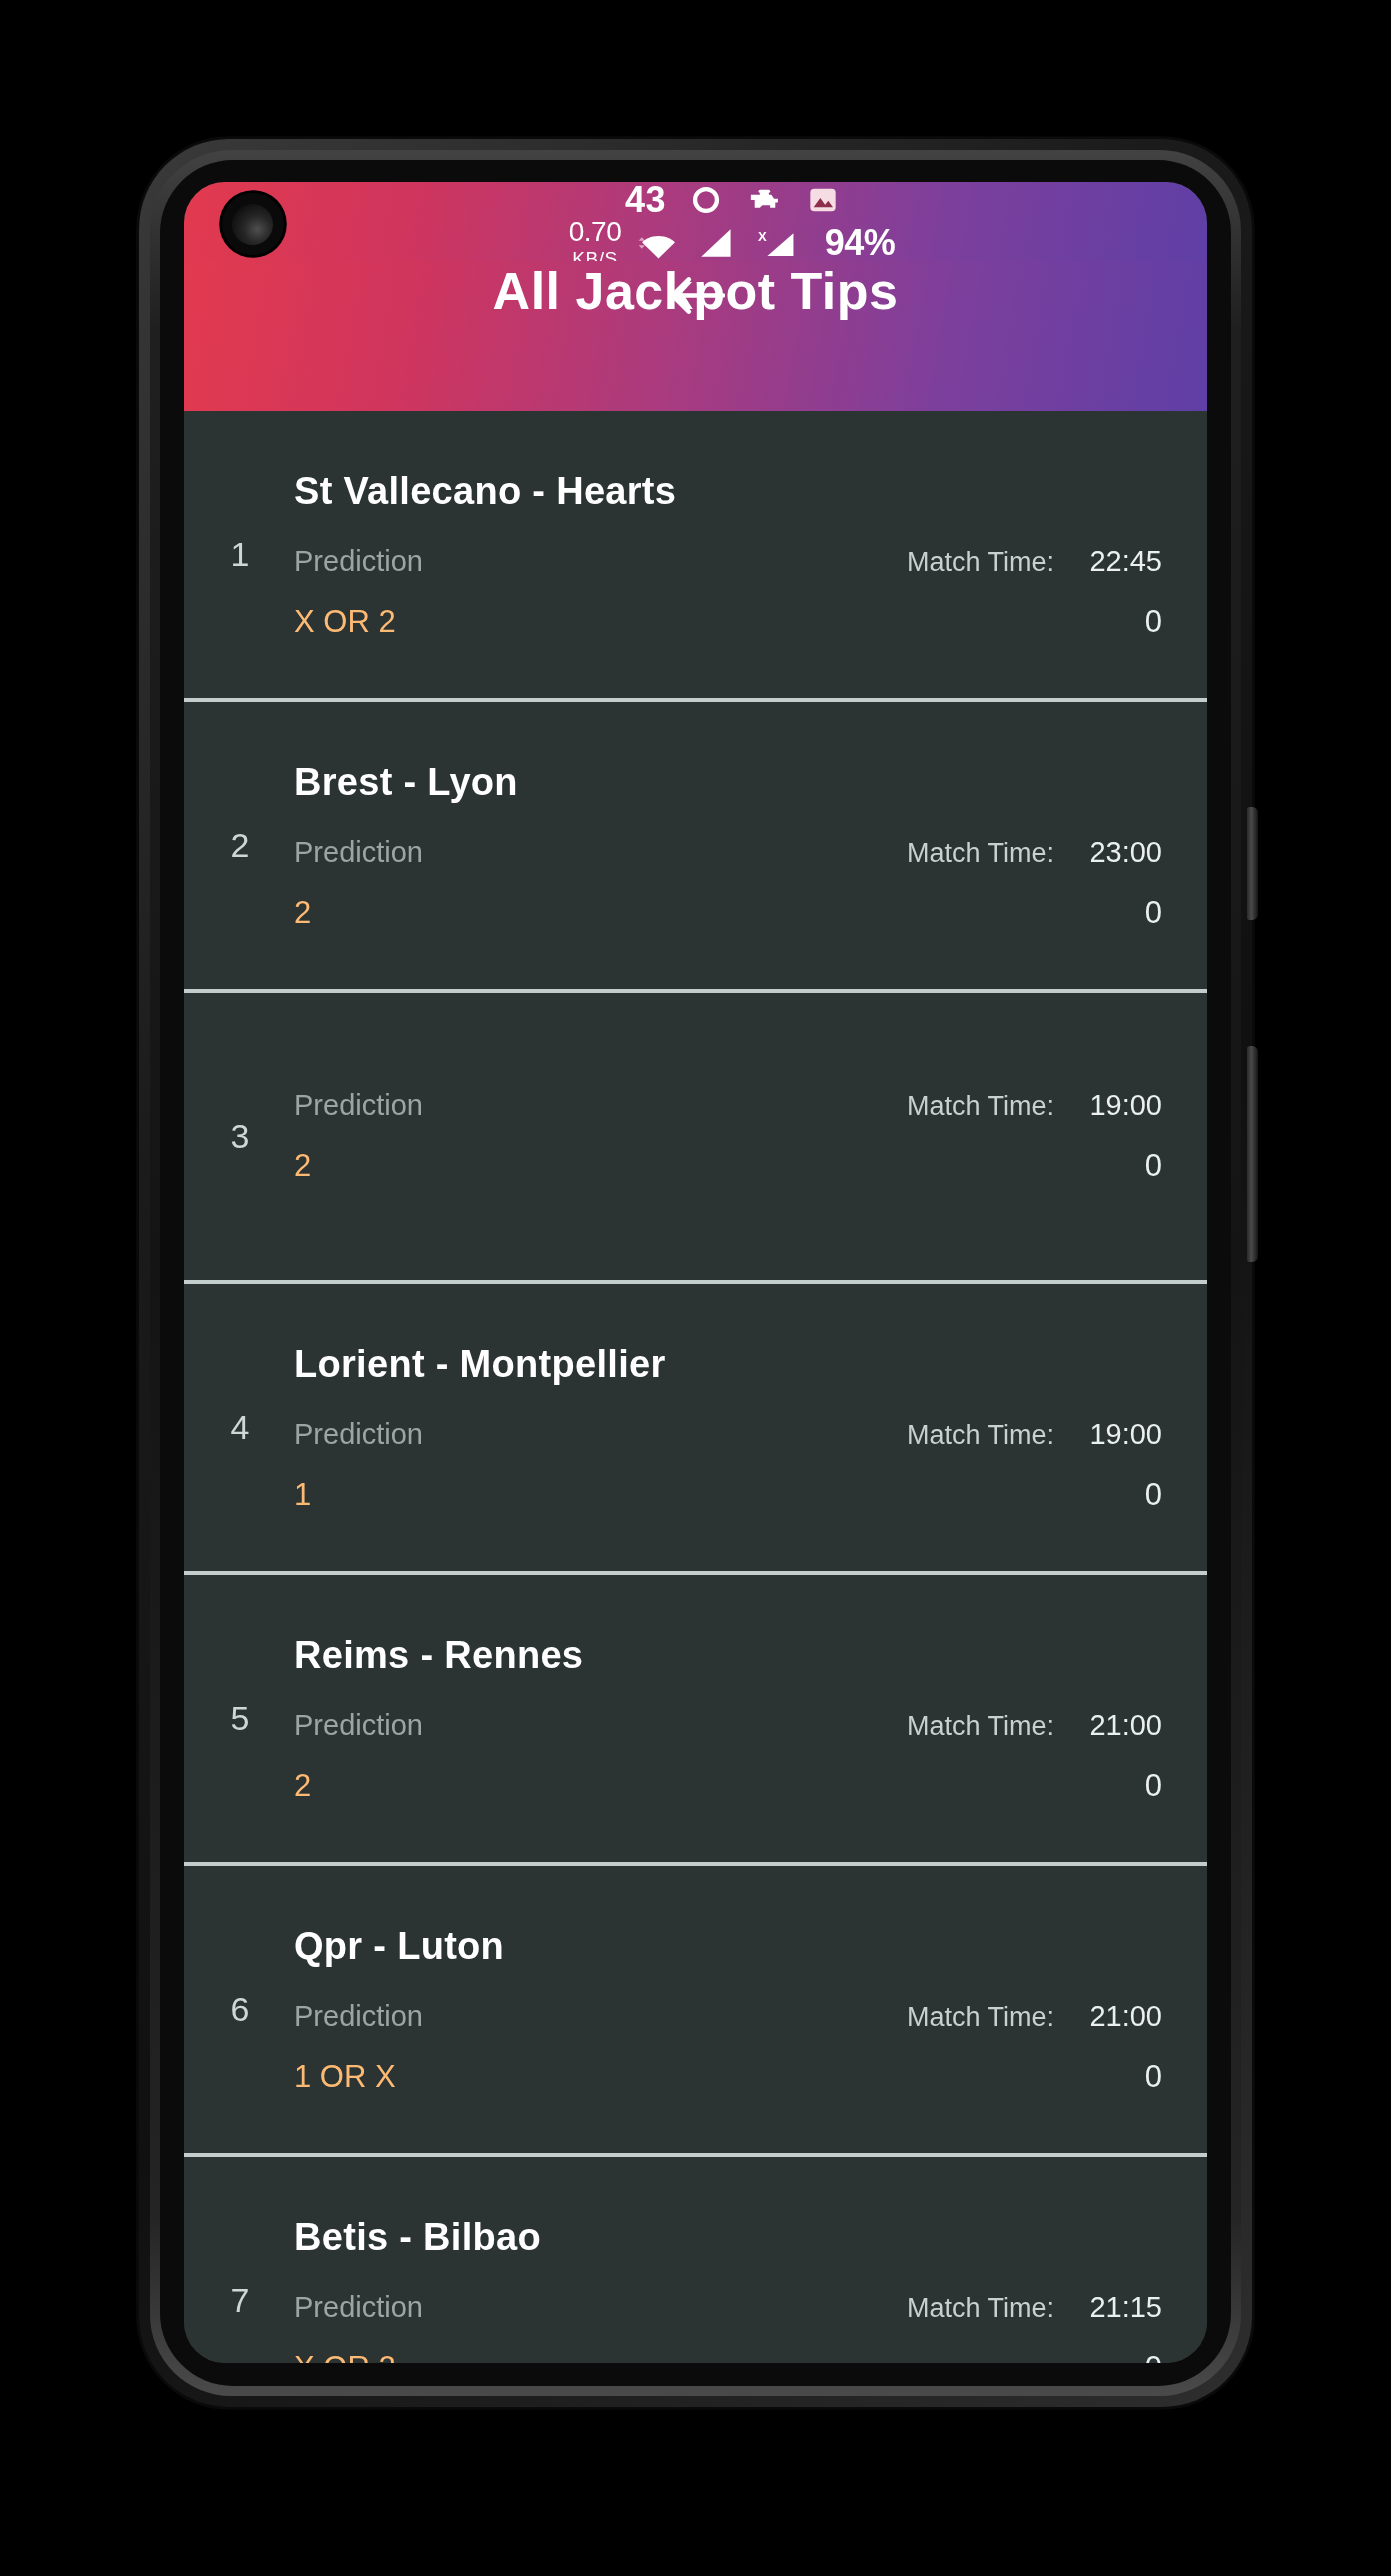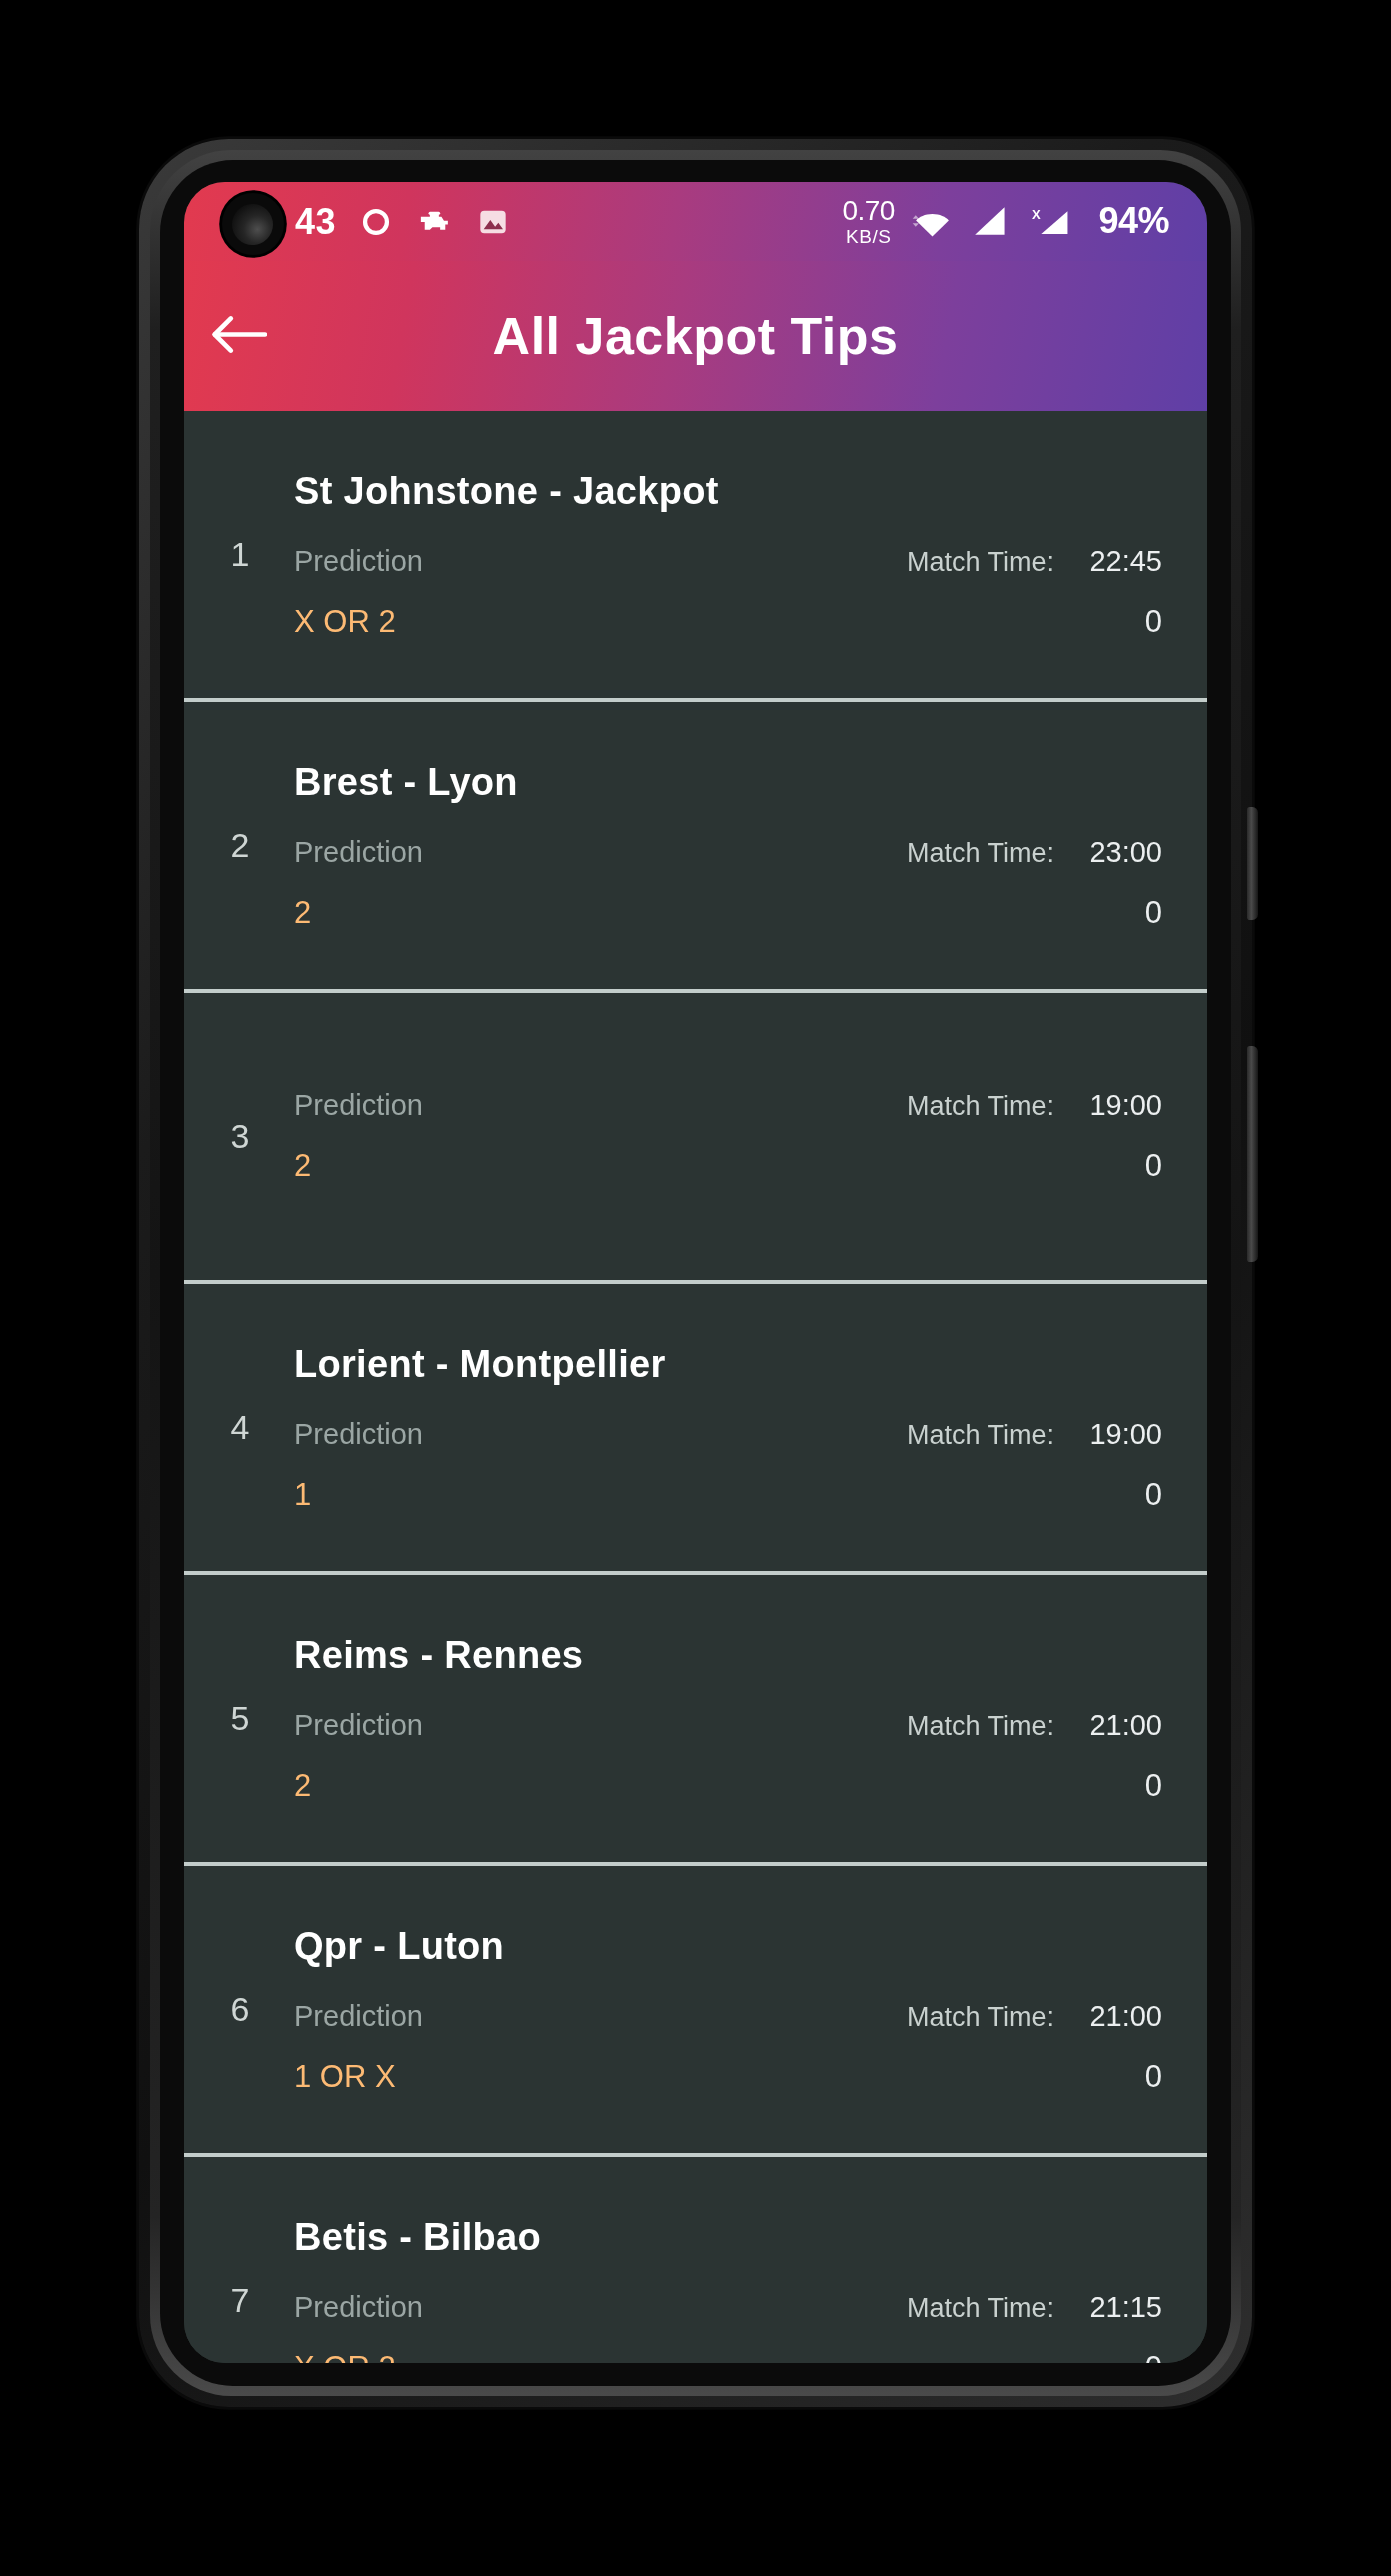--- a/index.html
+++ b/index.html
@@ -163,20 +163,21 @@
     text-align: center;
     color: #ffffff;
     font-size: 52px;
     font-weight: 700;
     letter-spacing: 0.5px;
     pointer-events: none;
   }
 
   .topgrad {
     background: linear-gradient(100deg, #e23a4f 0%, #d0355d 22%, #a93b7f 48%, #7d3f9c 74%, #5f3fa6 100%);
+    flex-direction: column;
   }
 
   
   .list {
     background: #2b3433;
     height: 1952px;
     overflow: hidden;
   }
 
   .tip-row {
@@ -344,21 +345,21 @@
           </svg>
         </span>
       </div>
       <div class="appbar-title">All Jackpot Tips</div>
     </div>
 
     <div class="list" id="tips-list">
         <div class="tip-row">
           <div class="tip-index">1</div>
           <div class="tip-body">
-            <div class="tip-match">St Johnstone - Jackpot</div>
+            <div class="tip-match">St Vallecano - Hearts</div>
             <div class="tip-line l1">
               <span class="tip-pred-label">Prediction</span>
               <span class="tip-right-group">
                 <span class="tip-mt-label">Match Time:</span>
                 <span class="tip-mt-value">22:45</span>
               </span>
             </div>
             <div class="tip-line l2">
               <span class="tip-pred-value">X OR 2</span>
               <span class="tip-score">0</span>

